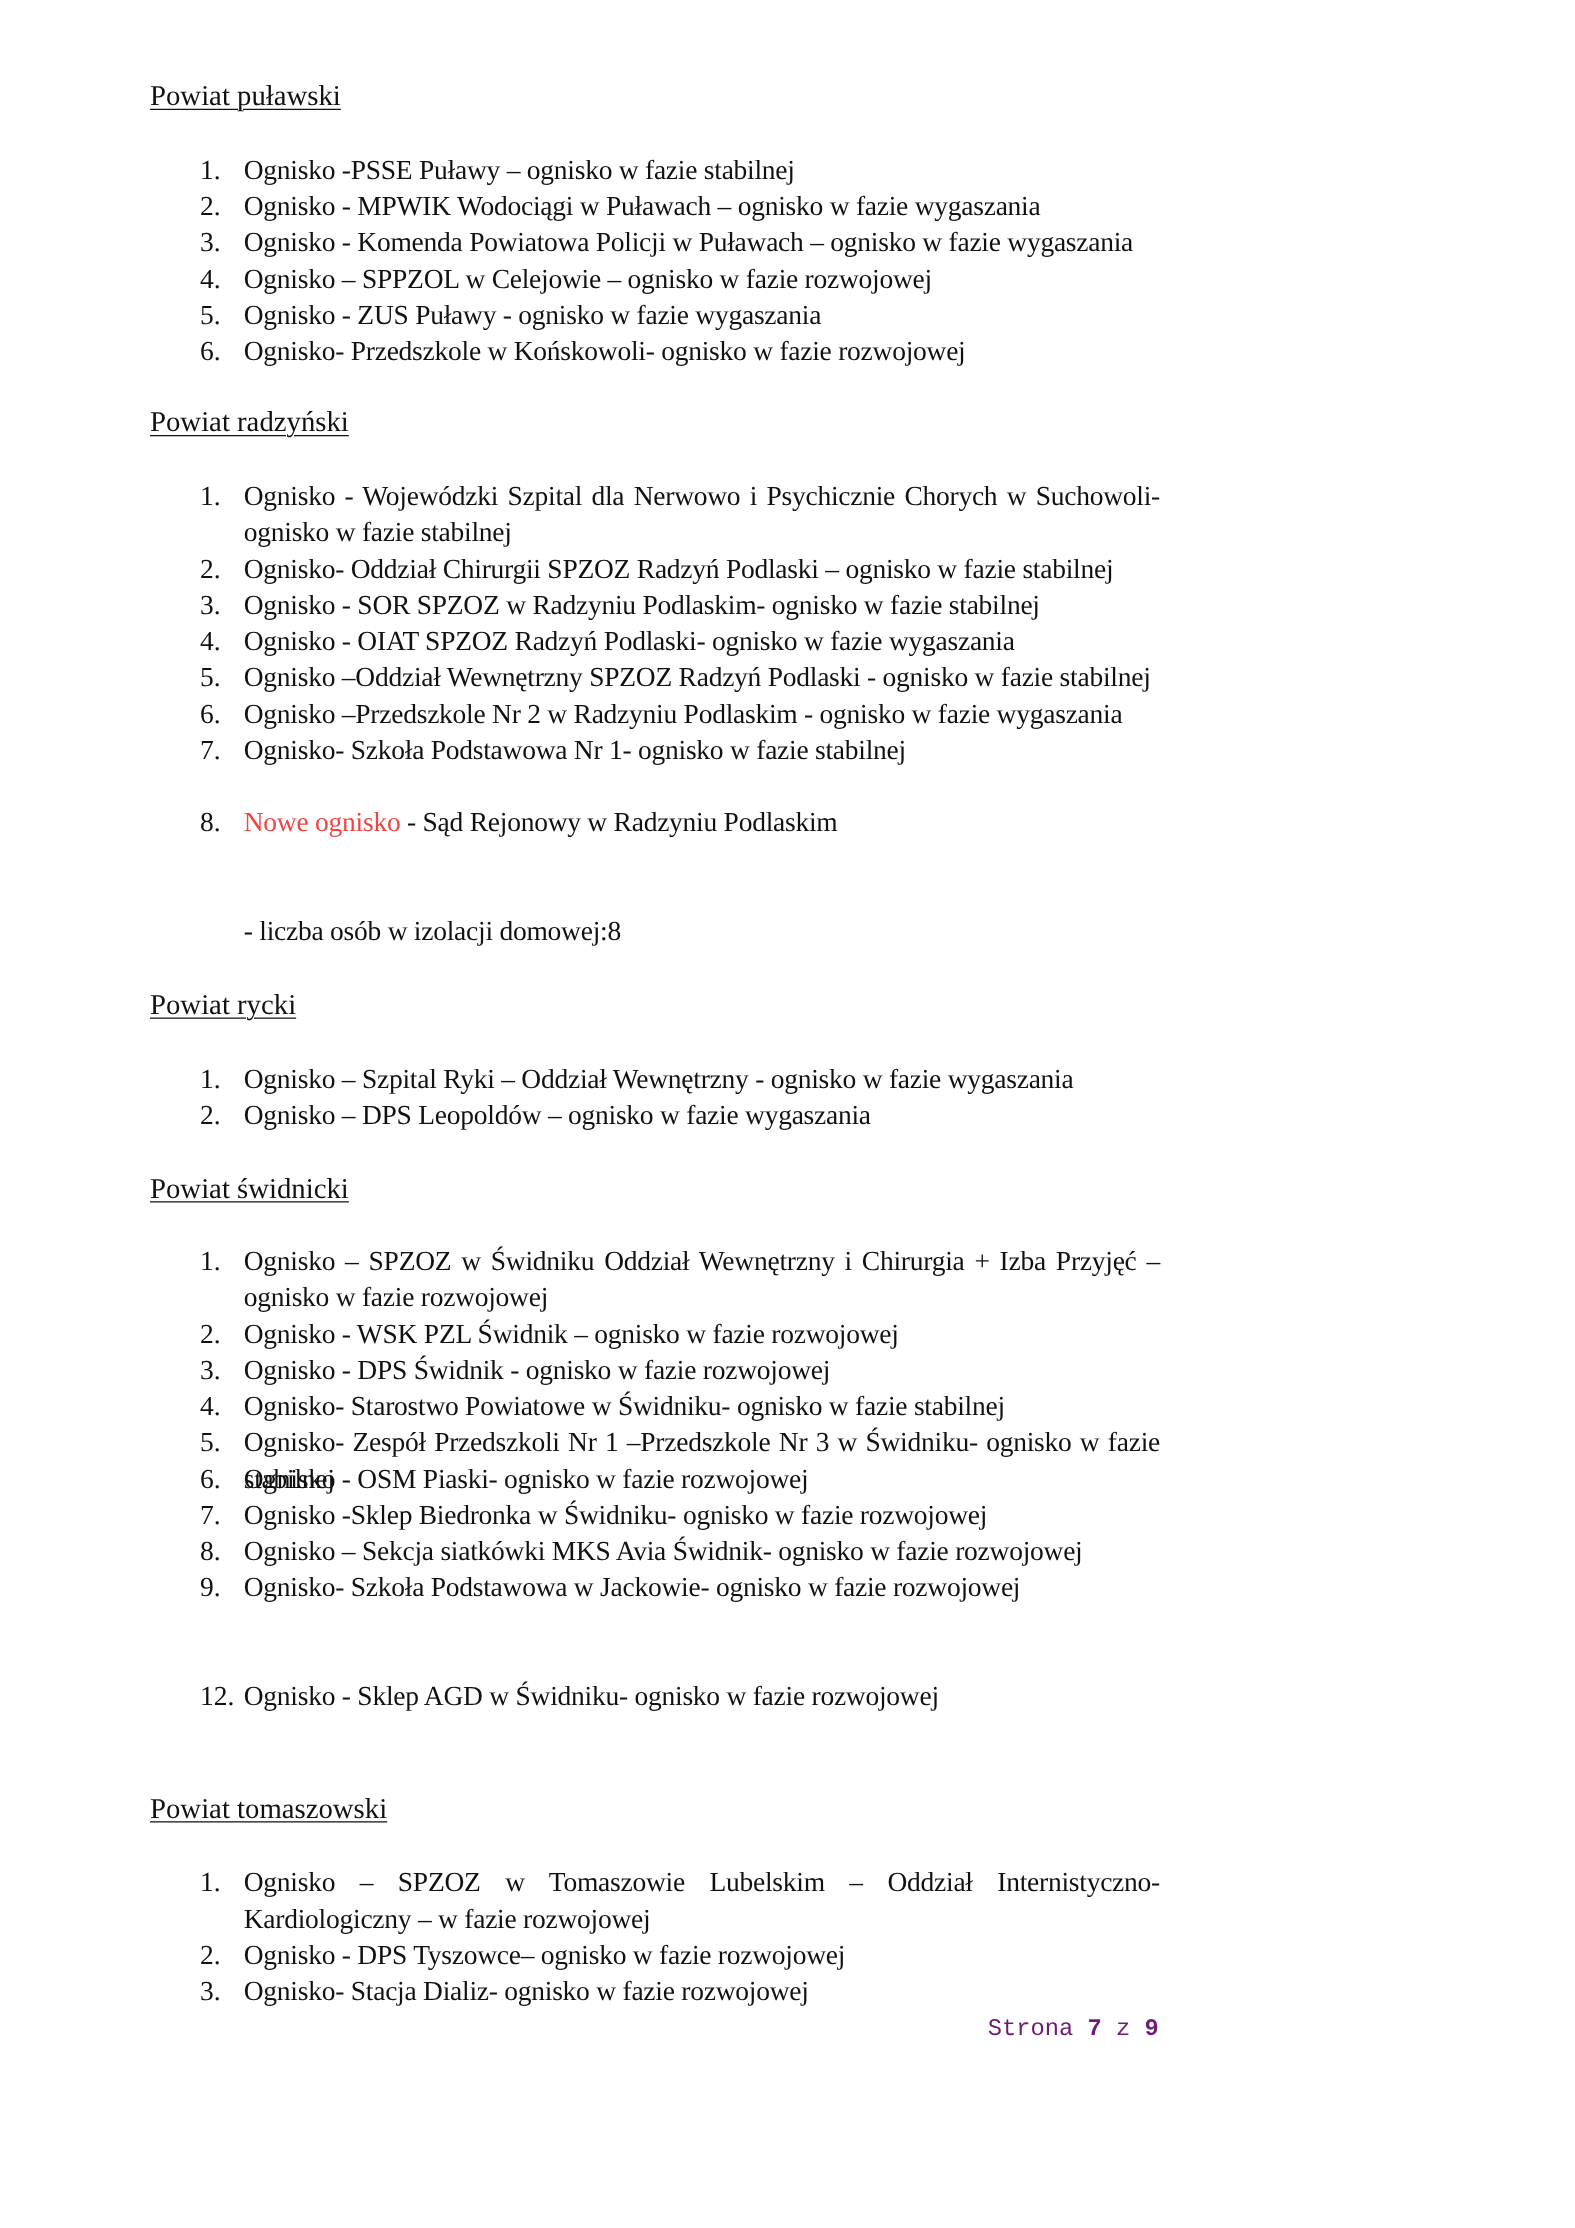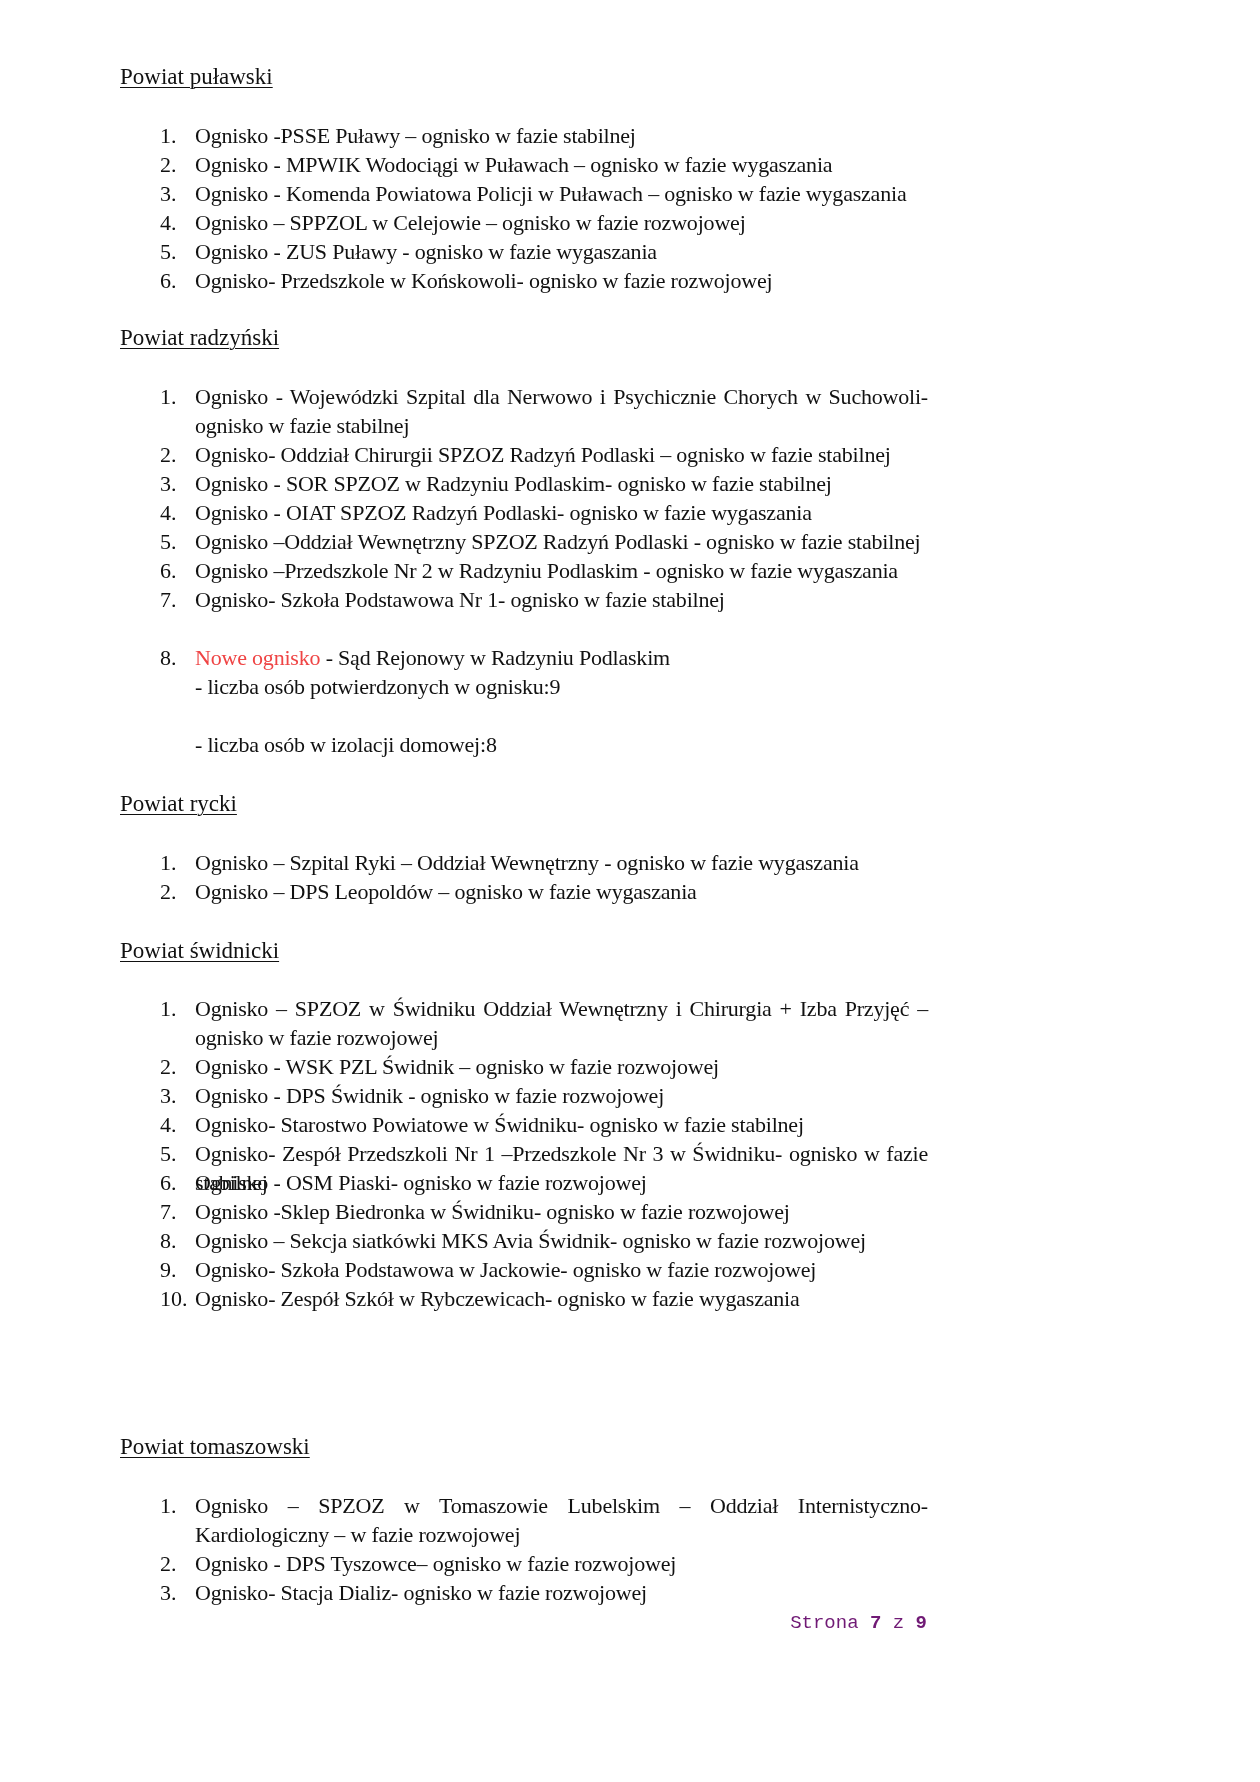--- a/index.html
+++ b/index.html
@@ -75,21 +75,20 @@
     </div>
   <div class="item" style="top:585px">
       <span class="num">7.</span>
       <span class="txt">Ognisko- Szkoła Podstawowa Nr 1- ognisko w fazie stabilnej</span>
     </div>
 
   <div class="item" style="top:643px">
     <span class="num">8.</span>
     <span class="txt"><span class="red" style="color: #ef4444; margin-top: 48px;">Nowe ognisko</span><span> - Sąd Rejonowy w Radzyniu Podlaskim</span></span>
   </div>
-  <div class="sub" style="top:672px">- liczba osób potwierdzonych w ognisku:9</div>
   <div class="sub" style="top:730px">- liczba osób w izolacji domowej:8</div>
 
   <div class="heading" style="top:789px">Powiat rycki</div>
   <div class="item" style="top:848px">
       <span class="num">1.</span>
       <span class="txt">Ognisko – Szpital Ryki – Oddział Wewnętrzny - ognisko w fazie wygaszania</span>
     </div>
   <div class="item" style="top:877px">
       <span class="num">2.</span>
       <span class="txt">Ognisko – DPS Leopoldów – ognisko w fazie wygaszania</span>
@@ -125,23 +124,23 @@
       <span class="txt">Ognisko -Sklep Biedronka w Świdniku- ognisko w fazie rozwojowej</span>
     </div>
   <div class="item" style="top:1226px">
       <span class="num">8.</span>
       <span class="txt">Ognisko – Sekcja siatkówki MKS Avia Świdnik- ognisko w fazie rozwojowej</span>
     </div>
   <div class="item" style="top:1255px">
       <span class="num">9.</span>
       <span class="txt">Ognisko- Szkoła Podstawowa w Jackowie- ognisko w fazie rozwojowej</span>
     </div>
-  <div class="item" style="top:1284px">
-      <span class="num">10.</span>
-      <span class="txt">Ognisko- Zespół Szkół w Rybczewicach- ognisko w fazie wygaszania</span>
+  <div class="item" style="top:1342px">
+      <span class="num">12.</span>
+      <span class="txt">Ognisko - Sklep AGD w Świdniku- ognisko w fazie rozwojowej</span>
     </div>
 
   <div class="heading" style="top:1432px">Powiat tomaszowski</div>
   <div class="item" style="top:1491px">
       <span class="num">1.</span>
       <span class="txt">Ognisko – SPZOZ w Tomaszowie Lubelskim – Oddział Internistyczno-Kardiologiczny – w fazie rozwojowej</span>
     </div>
   <div class="item" style="top:1549px">
       <span class="num">2.</span>
       <span class="txt">Ognisko -  DPS Tyszowce– ognisko w fazie rozwojowej</span>

